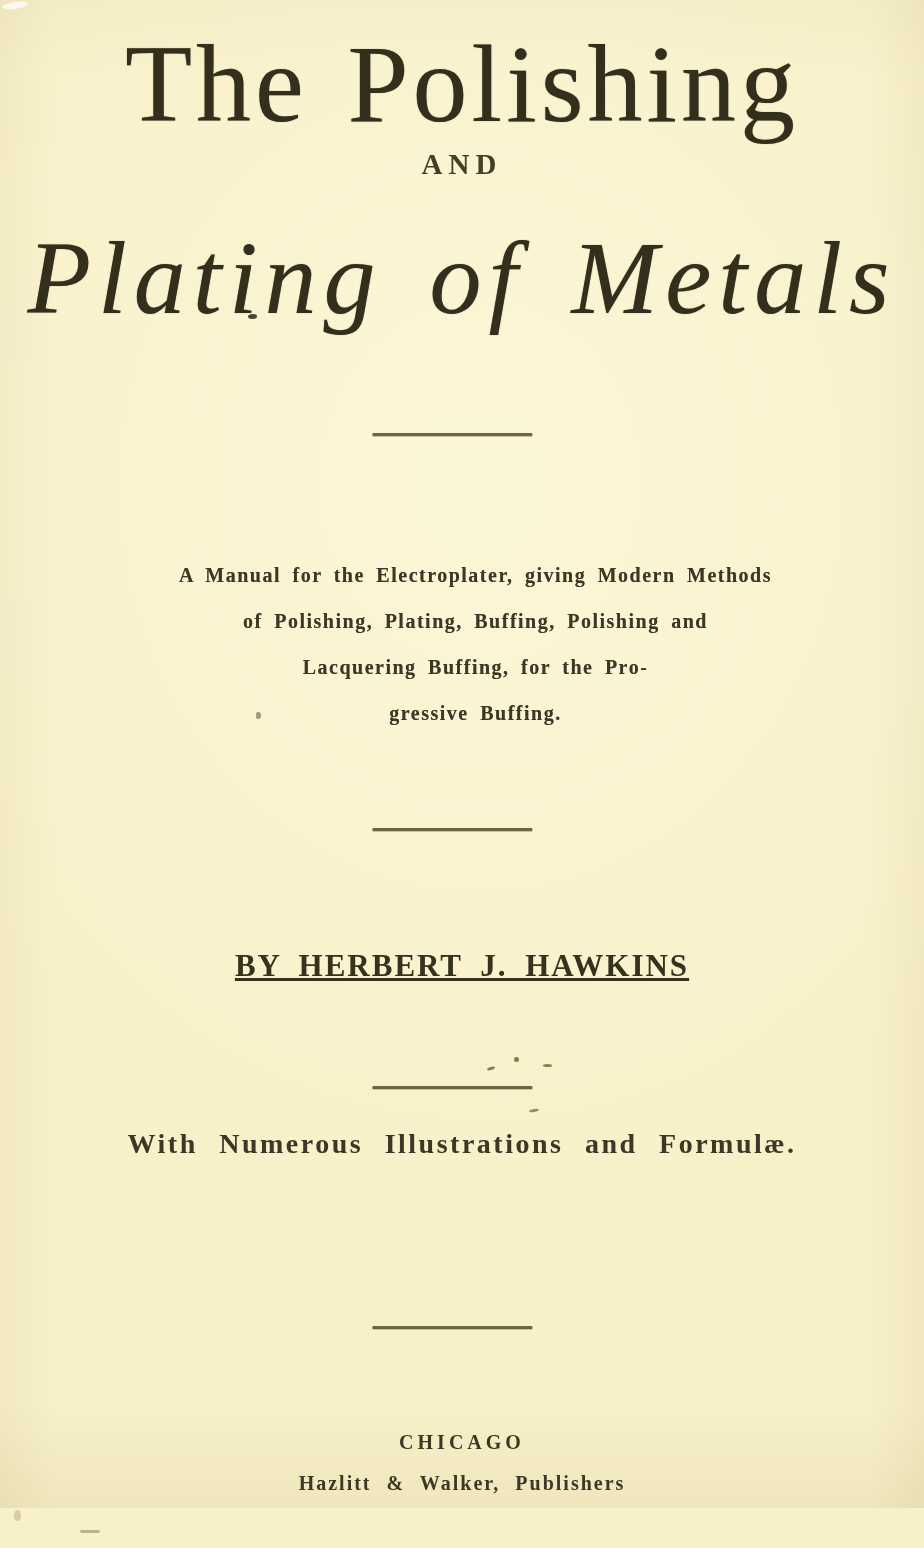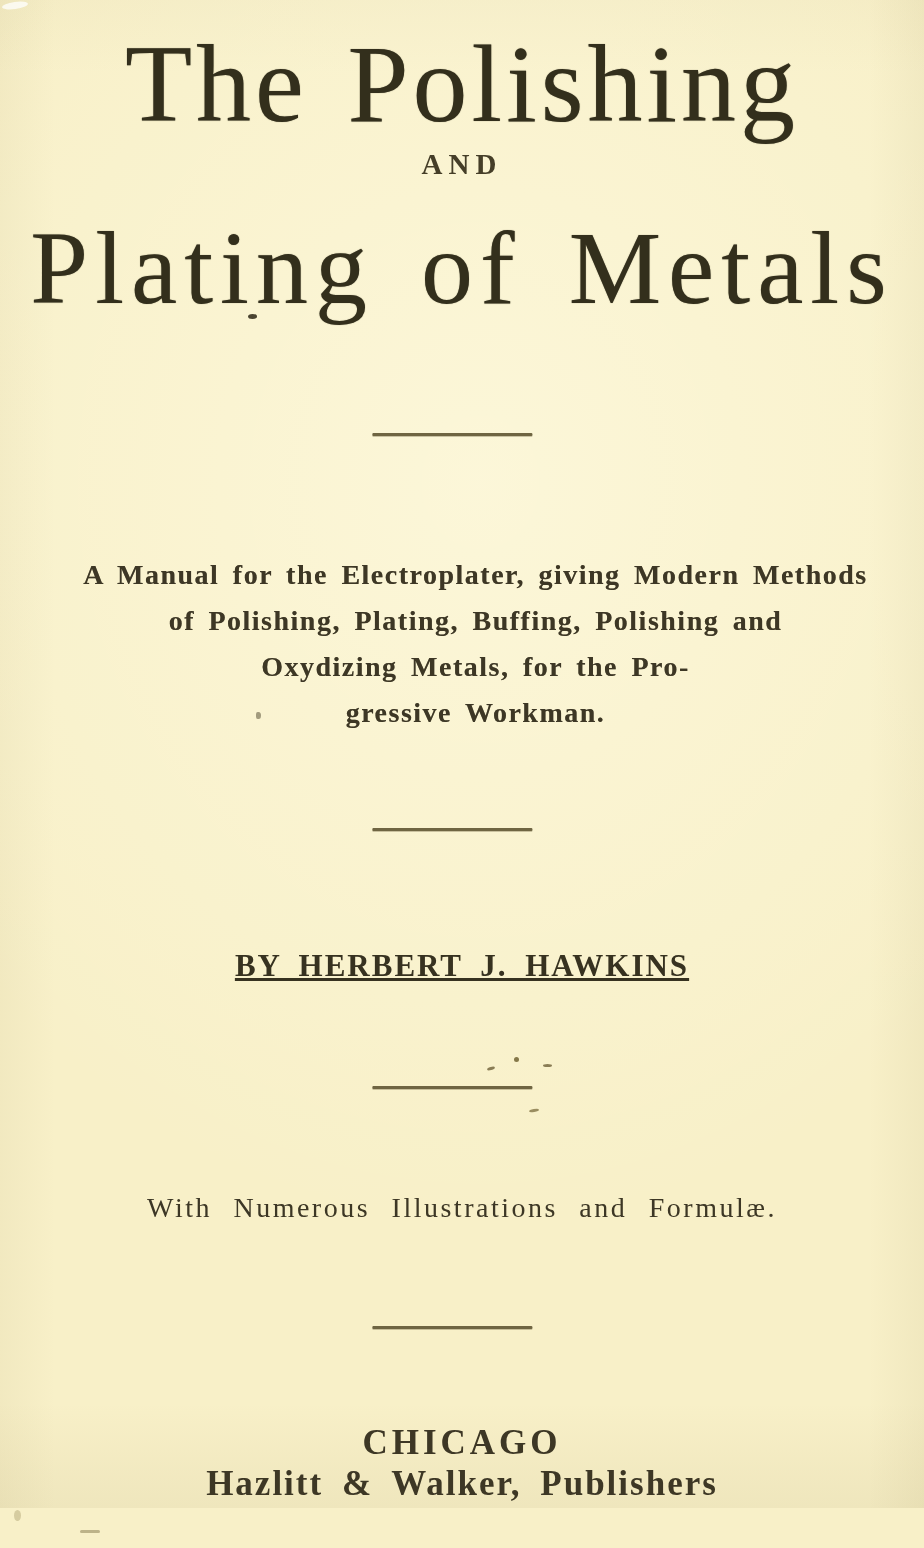--- a/index.html
+++ b/index.html
@@ -36,75 +36,76 @@
     text-shadow: 0 0 1px rgba(51,47,28,0.55);
   }
   .title-and {
     top: 148px;
     font-size: 29px;
     font-weight: bold;
     letter-spacing: 6px;
     color: #453e28;
   }
   .title-line2 {
-    top: 198px;
+    top: 208px;
     font-size: 104px;
     line-height: 140px;
     letter-spacing: 7px;
     word-spacing: 14px;
     color: #332f1c;
     text-shadow: 0 0 1px rgba(51,47,28,0.55);
+    font-style: italic;
   }
 
   .rule {
     position: absolute;
     left: 50%;
     width: 160px;
     height: 3px;
     background: #6f6542;
     transform: translateX(-56%);
     border-radius: 1px;
     box-shadow: 0 1px 0 rgba(111,101,66,0.35);
   }
   .rule1 { top: 433px; }
   .rule2 { top: 828px; }
   .rule3 { top: 1086px; }
   .rule4 { top: 1326px; }
 
   .subtitle {
     top: 552px;
-    font-size: 28px;
+    font-size: 20px;
     font-weight: bold;
     line-height: 46px;
     letter-spacing: 1.5px;
     word-spacing: 5px;
     color: #3d3725;
     text-shadow: 0 0 0.5px rgba(61,55,37,0.5);
     padding-left: 27px;
   }
   .byline {
     top: 948px;
     font-size: 31px;
     font-weight: bold;
     letter-spacing: 2px;
     word-spacing: 8px;
     color: #373220;
     text-decoration: underline;
   }
   .tagline {
-    top: 1192px;
+    top: 1128px;
     font-size: 28px;
-    font-weight: normal;
+    font-weight: bold;
     letter-spacing: 2.5px;
     word-spacing: 12px;
     color: #3d3725;
   }
   .imprint {
     top: 1422px;
-    font-size: 35px;
+    font-size: 20px;
     font-weight: bold;
     line-height: 41px;
     color: #3d3725;
   }
   .imprint .city { letter-spacing: 4px; }
   .imprint .publisher { letter-spacing: 2px; word-spacing: 8px; }
   .imprint .year { letter-spacing: 4px; }
 
   
   .speck { position: absolute; border-radius: 50%; }
@@ -127,22 +128,22 @@
 
   <div class="abs title-and">AND</div>
 
   <div class="abs title-line2">Plating of Metals</div>
 
   <div class="rule rule1"></div>
 
   <div class="abs subtitle">
     <div>A Manual for the Electroplater, giving Modern Methods</div>
     <div>of Polishing, Plating, Buffing, Polishing and</div>
-    <div>Oxydizing Metals, for the Pro-</div>
-    <div>gressive Workman.</div>
+    <div>Lacquering Buffing, for the Pro-</div>
+    <div>gressive Buffing.</div>
   </div>
 
   <div class="rule rule2"></div>
 
   <div class="abs byline">BY HERBERT J. HAWKINS</div>
 
   <div class="rule rule3"></div>
 
   <div class="abs tagline">With Numerous Illustrations and Formulæ.</div>
 

